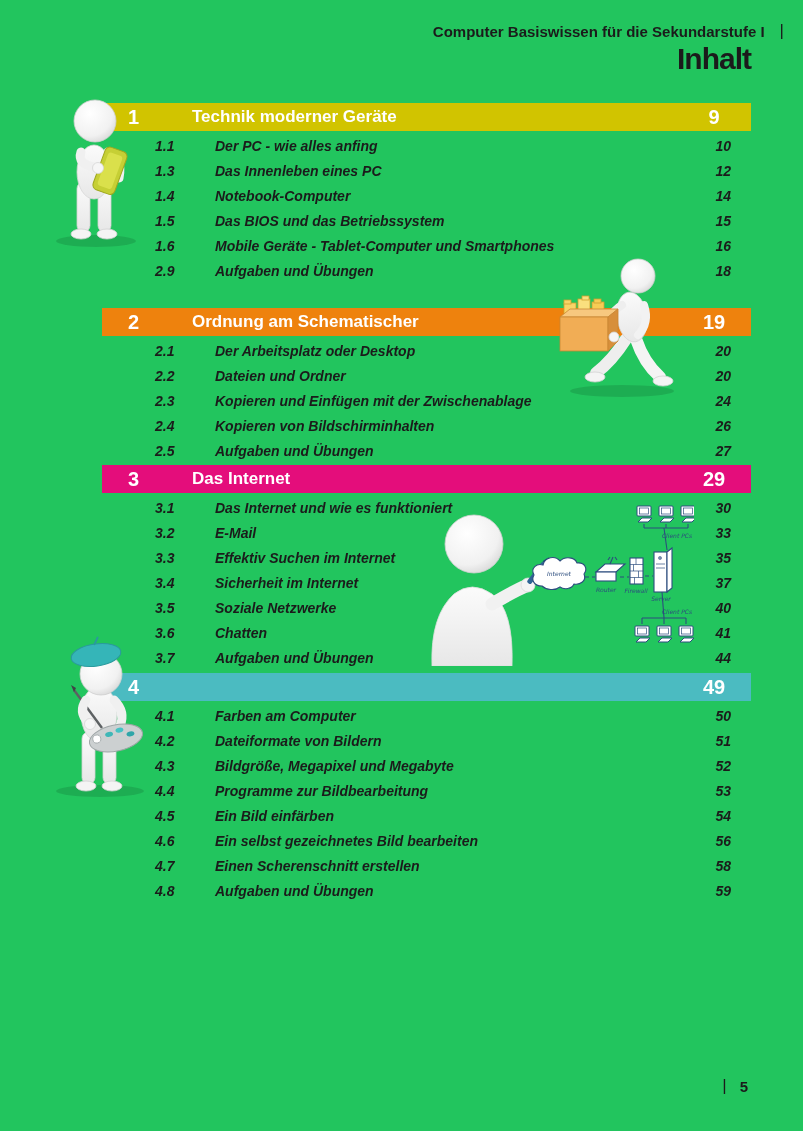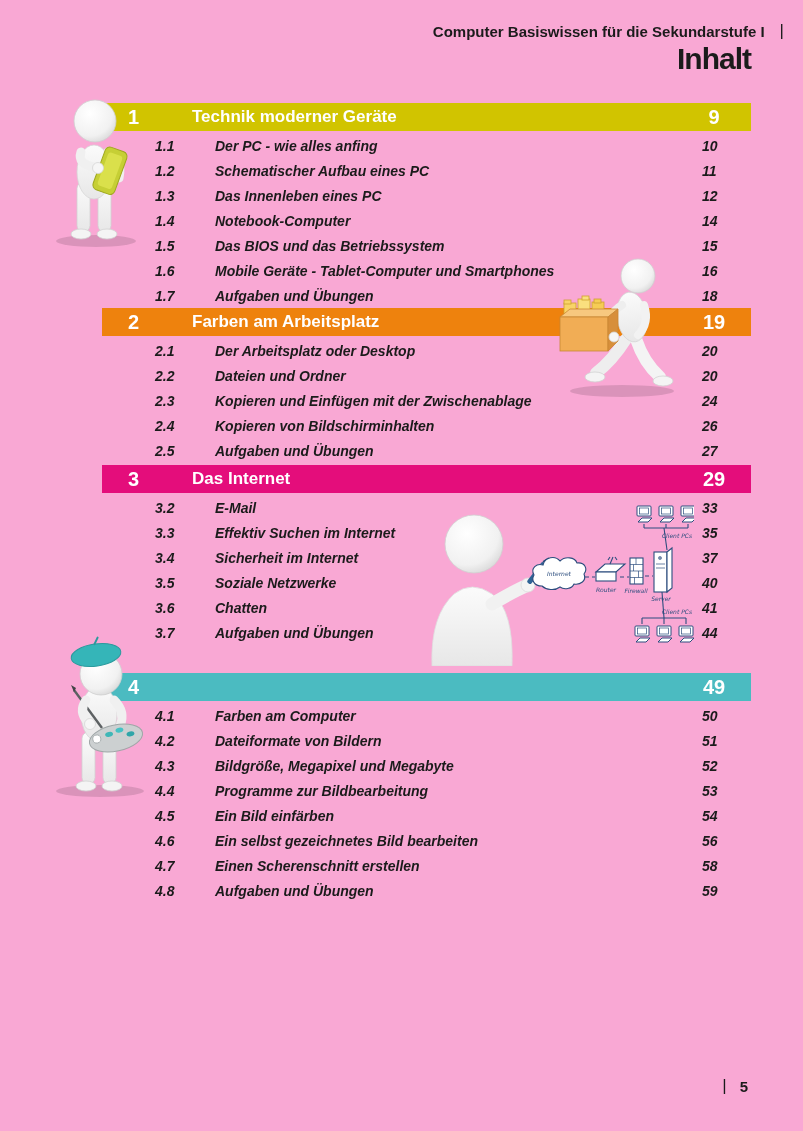--- a/index.html
+++ b/index.html
@@ -1,37 +1,37 @@
 <!DOCTYPE html>
 <html><head>
 <meta charset="utf-8">
 <style>
   html,body{margin:0;padding:0;background:#ffffff;}
   .page{
-    position:relative;width:803px;height:1131px;background:#f9a8d4;overflow:hidden;
+    position:relative;width:803px;height:1131px;background:#22c55e;overflow:hidden;
     font-family:"Liberation Sans",sans-serif;color:#1b1b1b;
   }
   
   .header{position:absolute;top:23px;right:19px;display:flex;align-items:flex-start;gap:15px;
     font-size:15px;font-weight:700;color:#1b1b1b;}
   .hsep{font-weight:400;font-size:17px;line-height:16px;color:#1b1b1b;}
   
   .page-title{position:absolute;top:44px;right:52px;margin:0;font-size:30px;line-height:1;
     font-weight:700;letter-spacing:-1px;color:#1b1b1b;}
   
   .section{position:absolute;left:102px;width:649px;}
   .bar{position:relative;height:28px;color:#ffffff;}
   .bar-num{position:absolute;left:26px;top:0;line-height:28px;font-size:20px;font-weight:700;}
   .bar-title{position:absolute;left:90px;top:0;line-height:28px;font-size:17px;font-weight:700;white-space:nowrap;}
   .bar-page{position:absolute;left:587px;width:50px;text-align:center;top:0;line-height:28px;font-size:20px;font-weight:700;}
   .items{margin-top:3px;font-style:italic;}
   .row{position:relative;height:25px;line-height:25px;font-size:14px;font-weight:700;color:#1b1b1b;}
   .row-num{position:absolute;left:53px;}
   .row-title{position:absolute;left:113px;white-space:nowrap;}
-  .row-page{position:absolute;left:600px;width:50px;text-align:left;}
+  .row-page{position:absolute;left:579px;width:50px;text-align:right;}
   
   .footer{position:absolute;top:1078px;right:55px;display:flex;align-items:flex-start;gap:13px;
     font-size:15px;font-weight:700;}
   .fsep{font-weight:400;font-size:17px;line-height:16px;}
   
   .fig{position:absolute;z-index:2;}
   #fig-clipboard{left:46px;top:92px;}
   #fig-box{left:554px;top:255px;}
   #fig-network{left:424px;top:498px;}
   #fig-painter{left:46px;top:628px;}
@@ -71,55 +71,50 @@
           <span class="bar-title">Technik moderner Geräte</span>
           <span class="bar-page">9</span>
         </div>
         <div class="items">
           <div class="row">
             <span class="row-num">1.1</span>
             <span class="row-title">Der PC - wie alles anfing</span>
             <span class="row-page">10</span>
           </div>
           <div class="row">
-            <span class="row-num">1.2</span>
-            <span class="row-title">Schematischer Aufbau eines PC</span>
-            <span class="row-page">11</span>
-          </div>
-          <div class="row">
             <span class="row-num">1.3</span>
             <span class="row-title">Das Innenleben eines PC</span>
             <span class="row-page">12</span>
           </div>
           <div class="row">
             <span class="row-num">1.4</span>
             <span class="row-title">Notebook-Computer</span>
             <span class="row-page">14</span>
           </div>
           <div class="row">
             <span class="row-num">1.5</span>
             <span class="row-title">Das BIOS und das Betriebssystem</span>
             <span class="row-page">15</span>
           </div>
           <div class="row">
             <span class="row-num">1.6</span>
             <span class="row-title">Mobile Geräte - Tablet-Computer und Smartphones</span>
             <span class="row-page">16</span>
           </div>
           <div class="row">
-            <span class="row-num">1.7</span>
+            <span class="row-num">2.9</span>
             <span class="row-title">Aufgaben und Übungen</span>
             <span class="row-page">18</span>
           </div>
         </div>
       </div>
       <div class="section" style="top: 308px;">
         <div class="bar" style="background: rgb(238, 130, 13);">
           <span class="bar-num">2</span>
-          <span class="bar-title">Farben am Arbeitsplatz</span>
+          <span class="bar-title">Ordnung am Schematischer</span>
           <span class="bar-page">19</span>
         </div>
         <div class="items">
           <div class="row">
             <span class="row-num">2.1</span>
             <span class="row-title">Der Arbeitsplatz oder Desktop</span>
             <span class="row-page">20</span>
           </div>
           <div class="row">
             <span class="row-num">2.2</span>
@@ -143,20 +138,25 @@
           </div>
         </div>
       </div>
       <div class="section" style="top: 465px;">
         <div class="bar" style="background: rgb(228, 13, 123);">
           <span class="bar-num">3</span>
           <span class="bar-title">Das Internet</span>
           <span class="bar-page">29</span>
         </div>
         <div class="items">
+          <div class="row">
+            <span class="row-num">3.1</span>
+            <span class="row-title">Das Internet und wie es funktioniert</span>
+            <span class="row-page">30</span>
+          </div>
           <div class="row">
             <span class="row-num">3.2</span>
             <span class="row-title">E-Mail</span>
             <span class="row-page">33</span>
           </div>
           <div class="row">
             <span class="row-num">3.3</span>
             <span class="row-title">Effektiv Suchen im Internet</span>
             <span class="row-page">35</span>
           </div>

